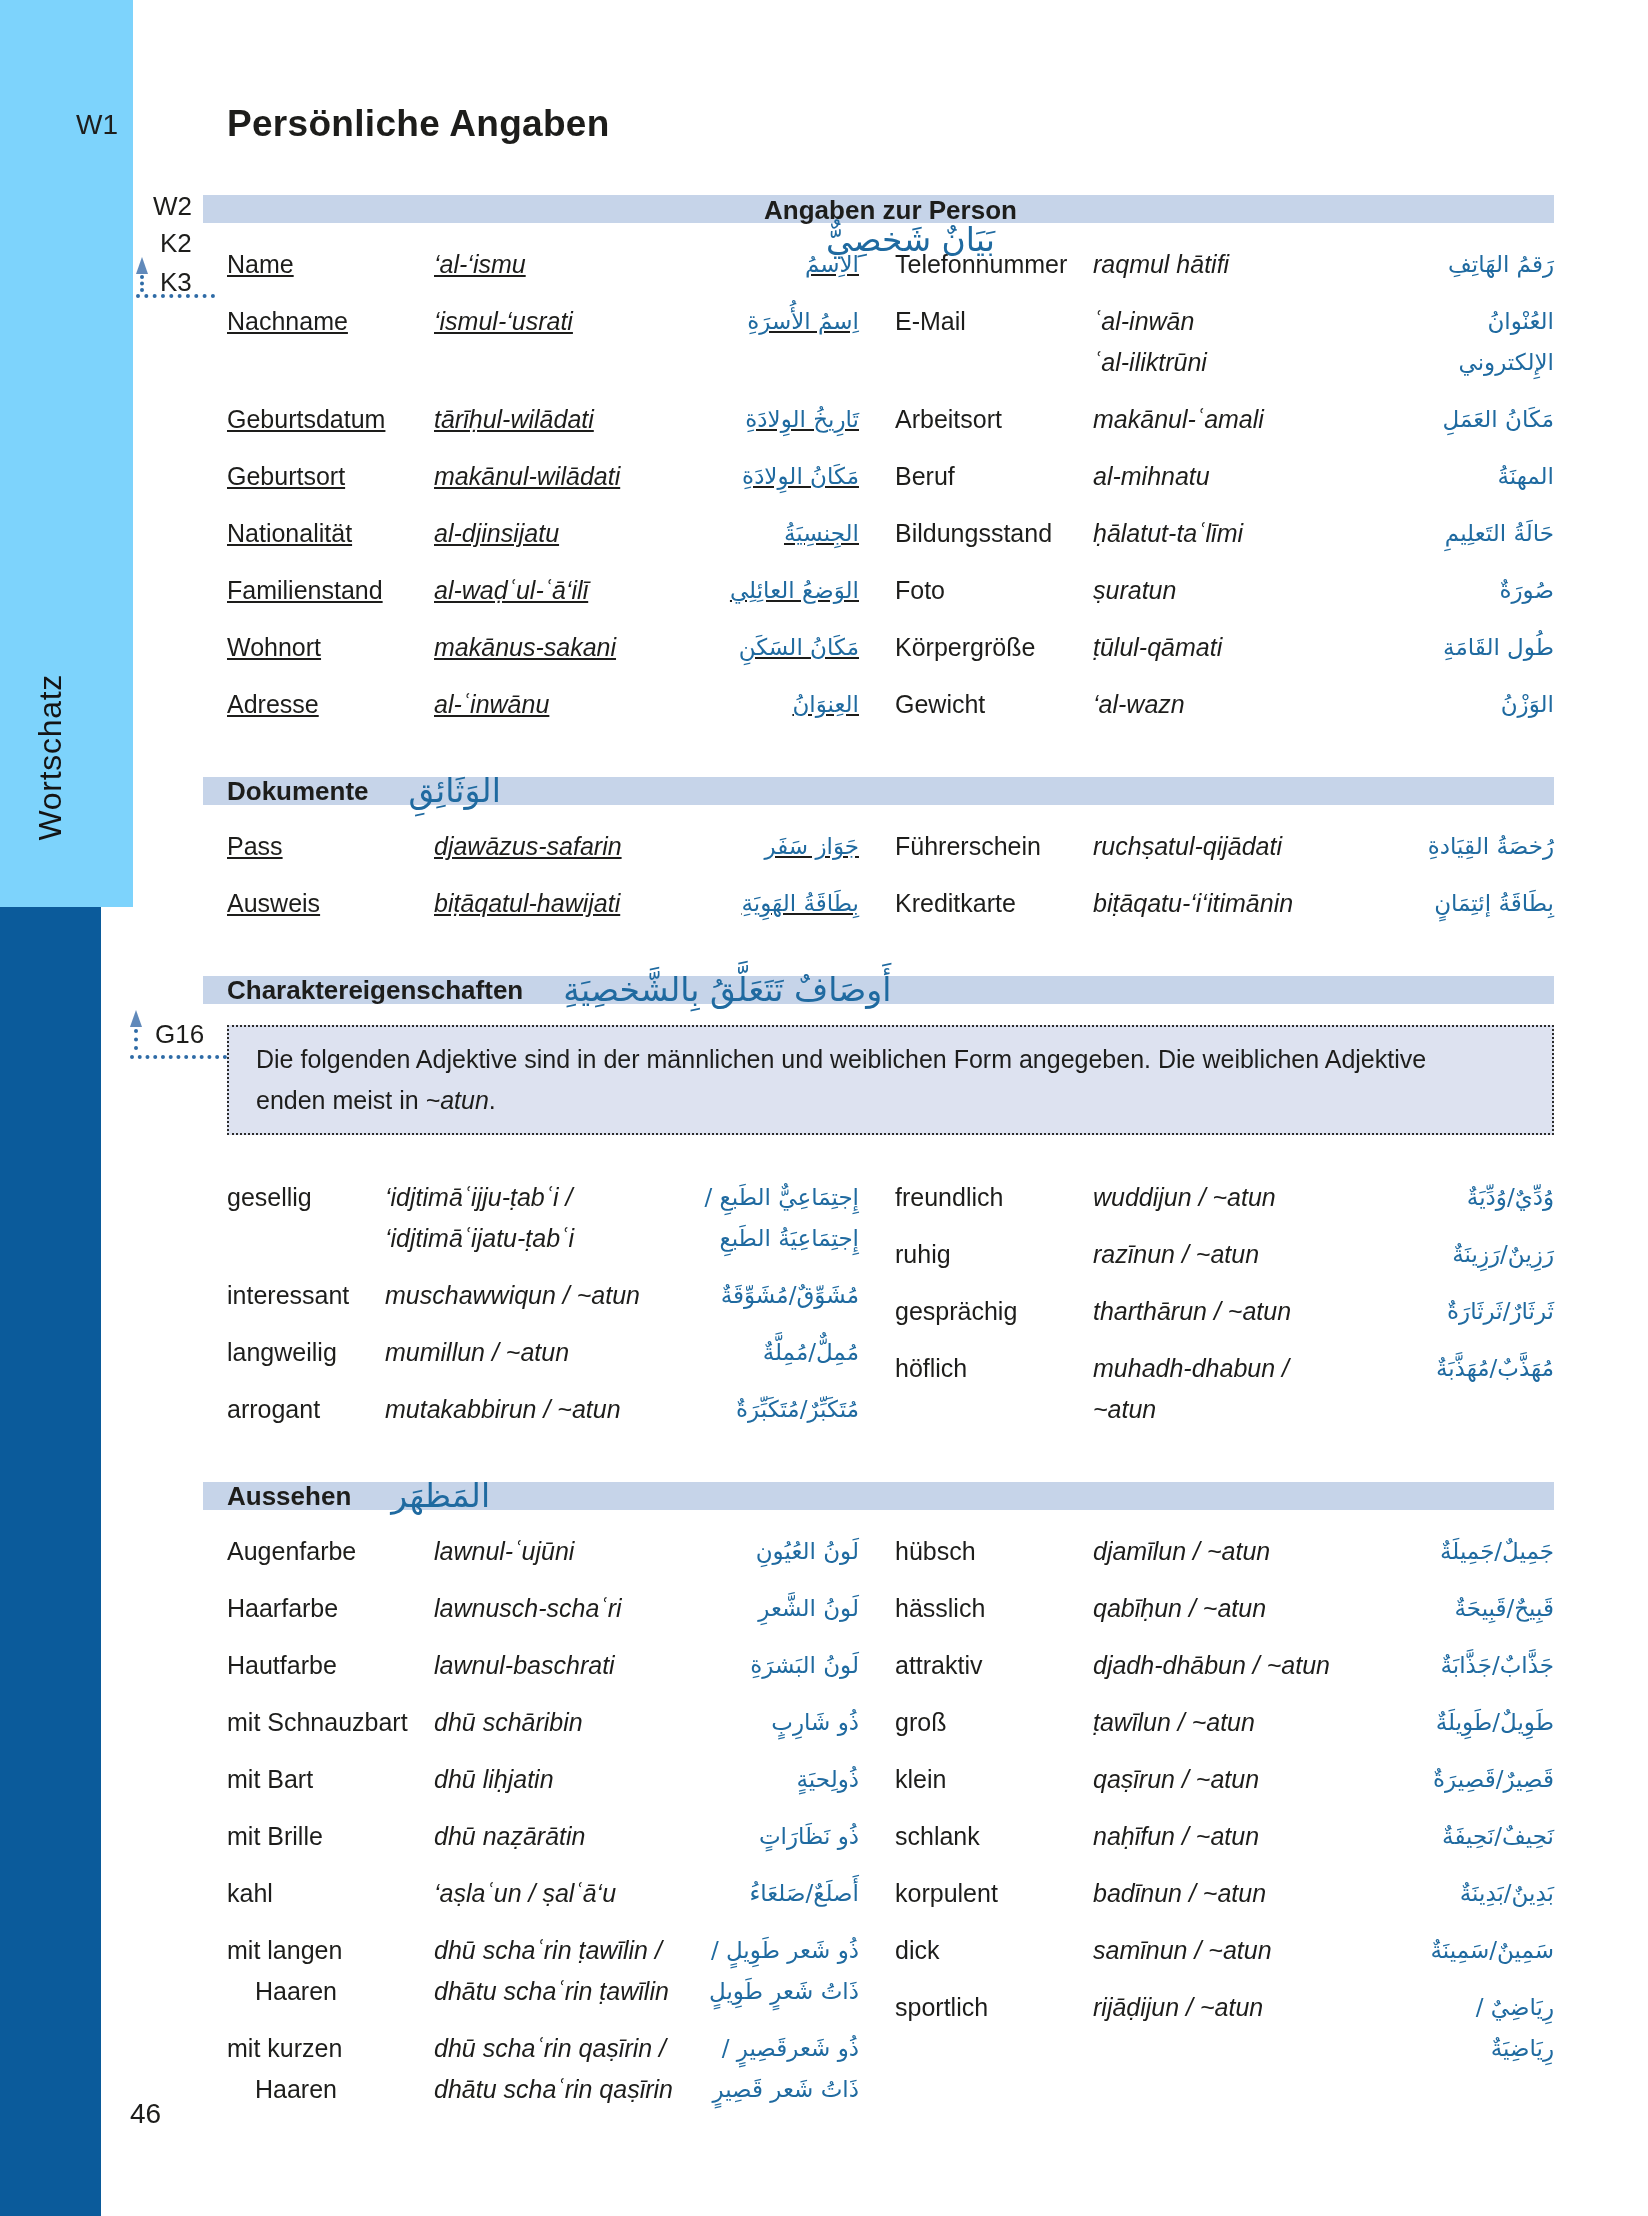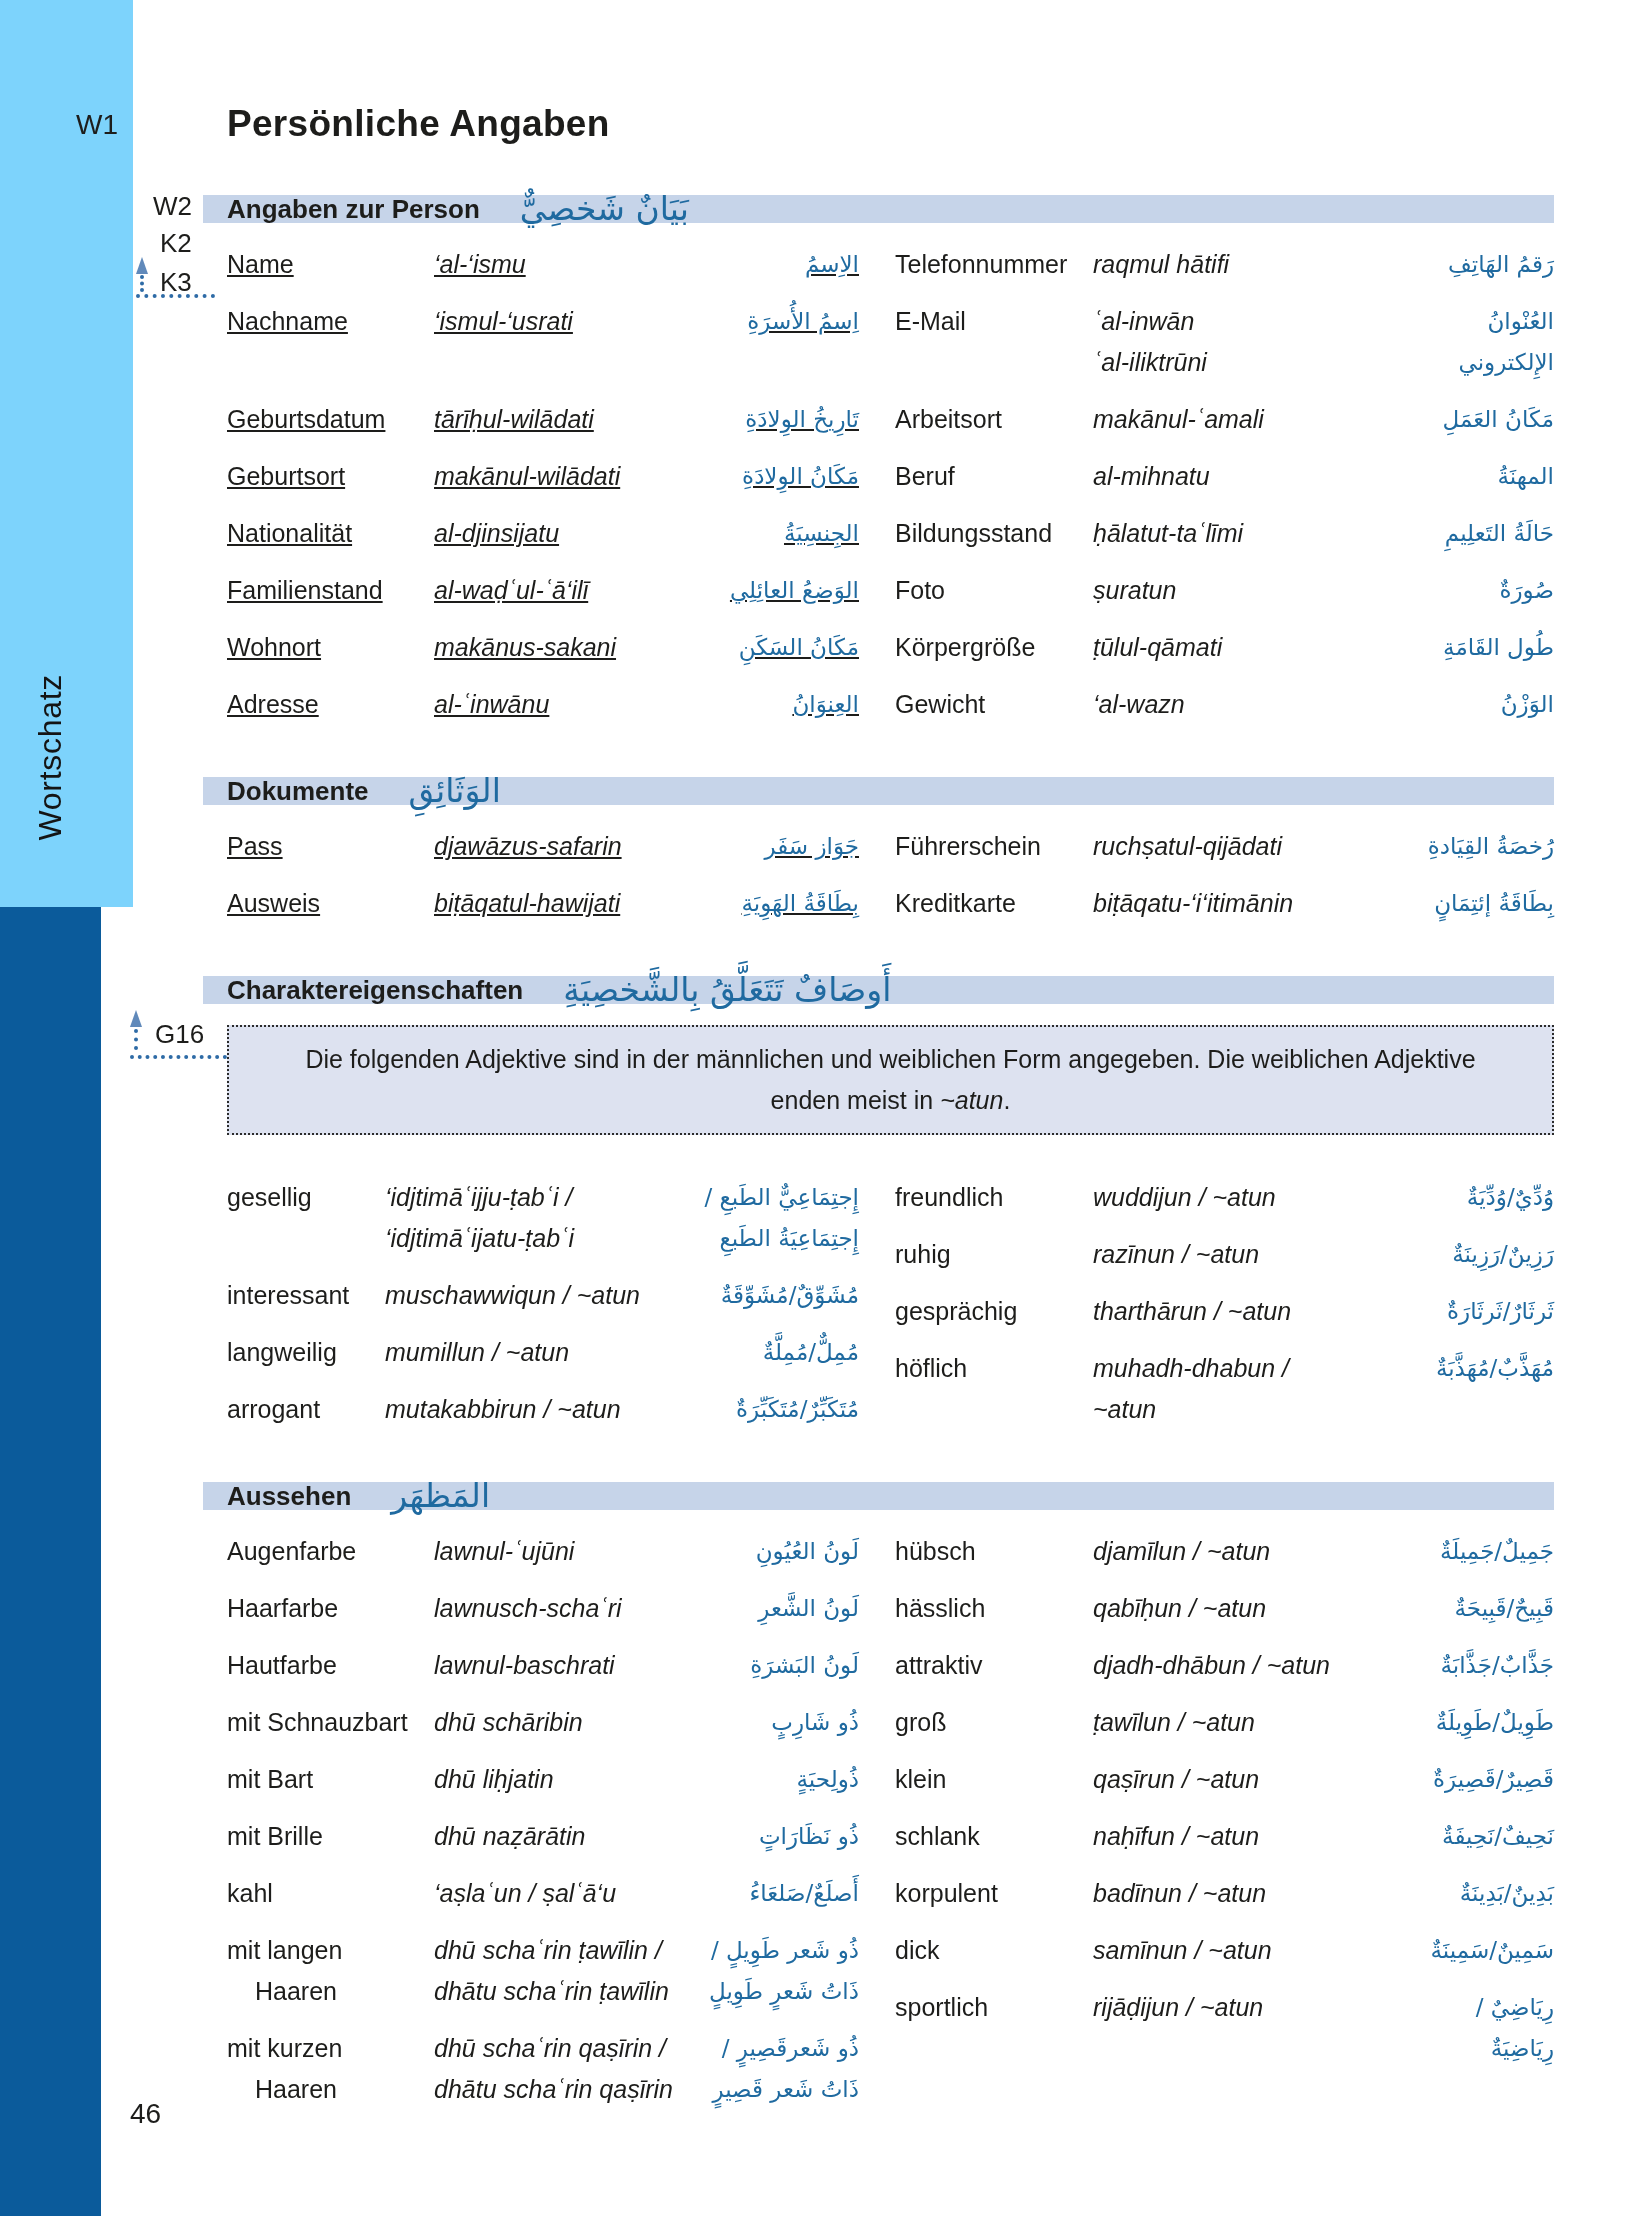--- a/index.html
+++ b/index.html
@@ -32,21 +32,21 @@
   #k3-line{left:136px;top:294px;width:79px;}
   #g16-line{left:130px;top:1055px;width:128px;}
   
   .title{position:absolute;left:227px;top:103px;margin:0;font-size:37px;font-weight:700;letter-spacing:0.3px;color:#1d1d1b;}
   
   #content{position:absolute;left:227px;top:195px;width:1327px;}
   .secbar{
     display:flex;align-items:center;height:28px;background:#c6d4e9;
     margin:36px 0 21px -24px;padding-left:24px;overflow:visible;
   }
-  #content > .secbar:first-child{margin-top:0;}
+  #content > .secbar:first-child{margin-top:0;flex-direction:column;}
   .secbar .bar-de{font-size:26px;font-weight:700;white-space:nowrap;}
   .secbar .bar-ar{
     font-size:33px;line-height:28px;color:#1f6aa0;margin-left:40px;white-space:nowrap;
     font-family:"DejaVu Sans","Liberation Sans",sans-serif;
   }
   .vrow{display:flex;}
   .half-l{width:632px;flex:none;text-decoration:underline;}
   .half-r{flex:1;min-width:0;margin-left:36px;}
   .colwrap{display:flex;}
   .col-l{width:632px;flex:none;}
@@ -55,22 +55,22 @@
   .entry .ln{line-height:41px;white-space:nowrap;}
   .de{font-size:25px;}
   .de .ln.indent{padding-left:28px;}
   .tr{font-size:25px;font-style:italic;}
   .ar{
     font-size:23px;color:#1f6aa0;text-align:right;
     font-family:"DejaVu Sans","Liberation Sans",sans-serif;
   }
   .note{
     background:#dde2f0;border:2.6px dotted #2b2b2b;
-    padding:12px 21px;font-size:25px;line-height:41px;
-    margin:6.6px 0 42px 0;color:#1d1d1b;text-align:center;
+    padding:12px 27px;font-size:25px;line-height:41px;
+    margin:6.6px 0 42px 0;color:#1d1d1b;
   }
   .note em{font-style:italic;}
   .pagenum{position:absolute;left:130px;top:2098px;font-size:28px;color:#1d1d1b;}
 </style>
 </head>
 <body>
 
 <div class="sidebar-light">
   <div class="w1">W1</div>
   <div class="vlabel">Wortschatz</div>

